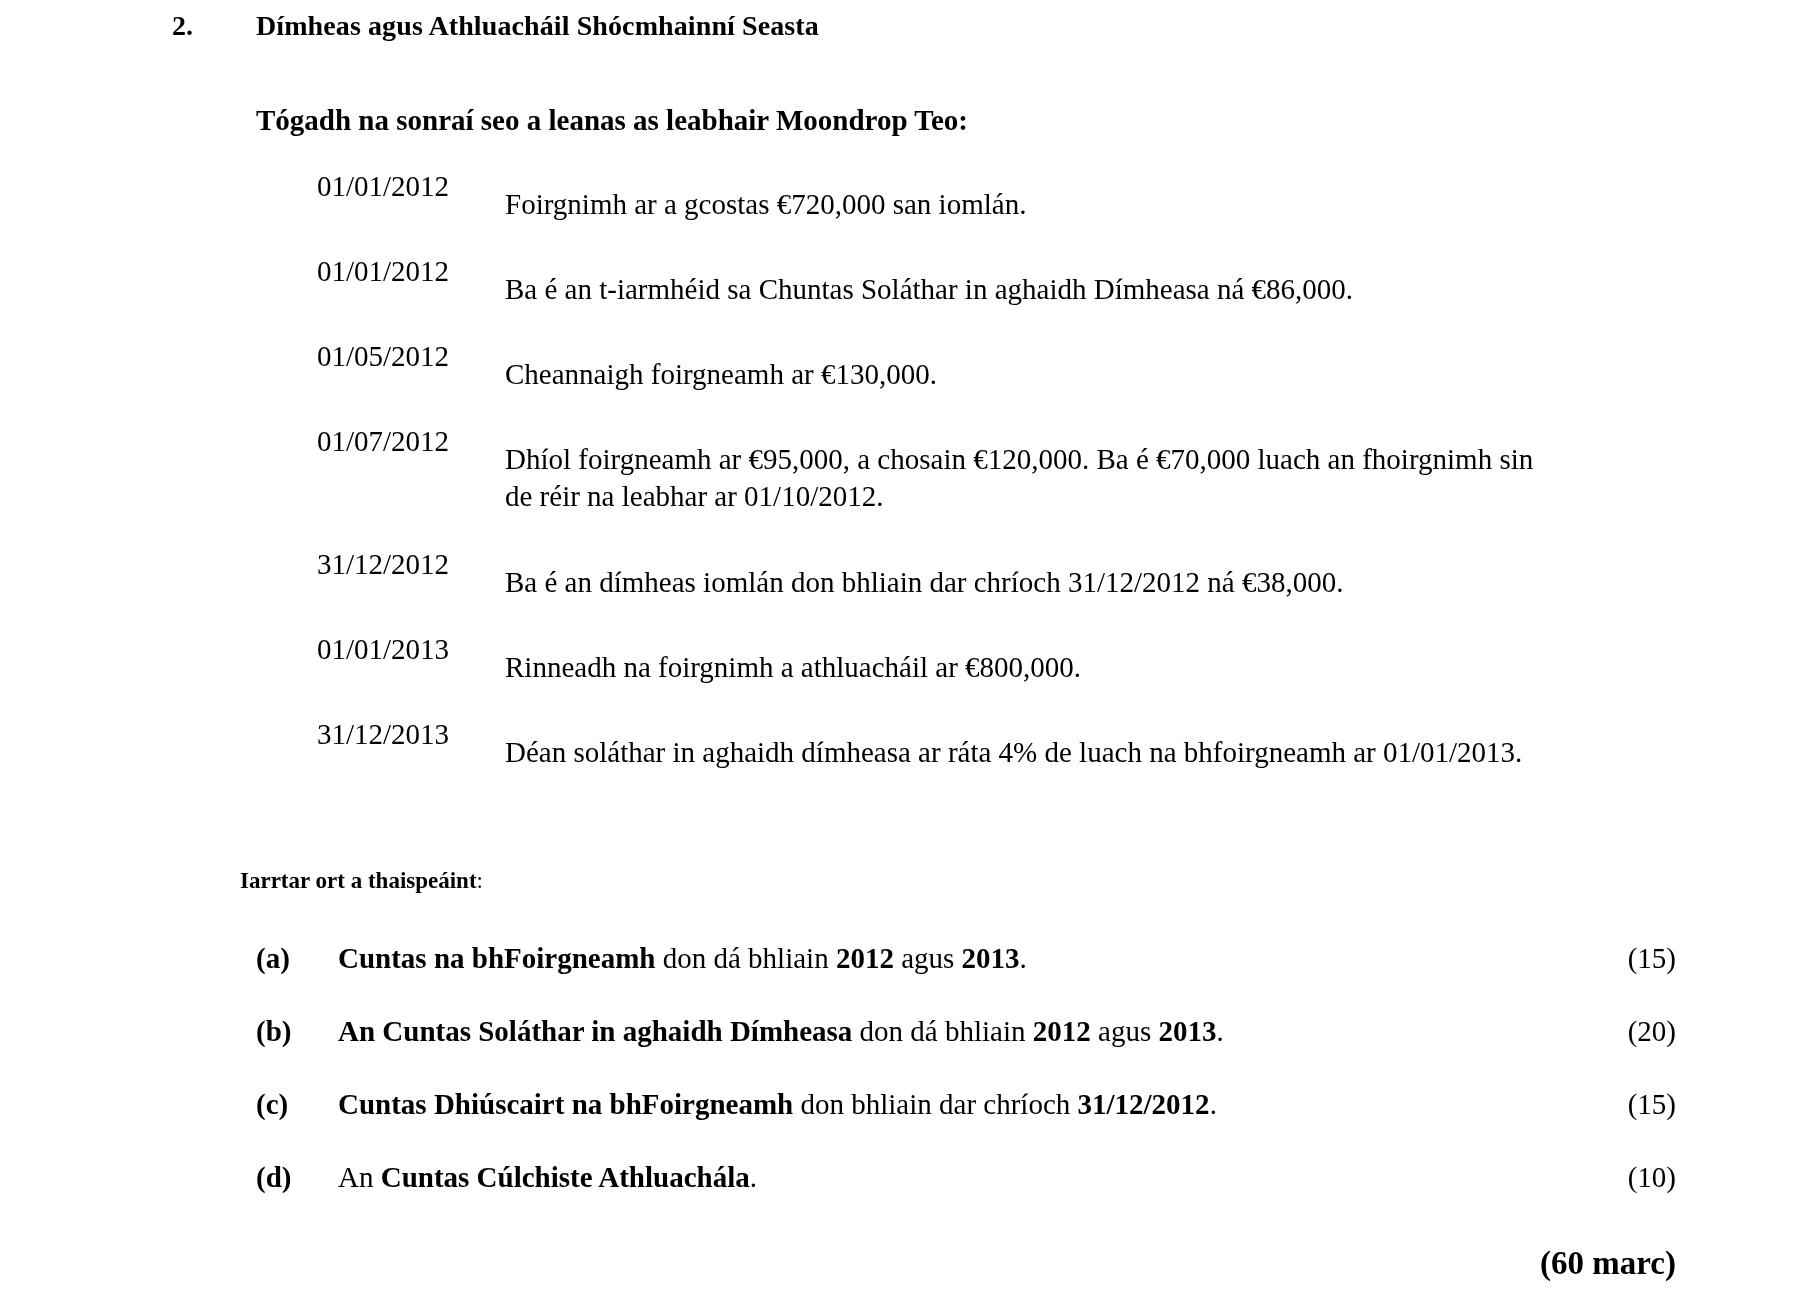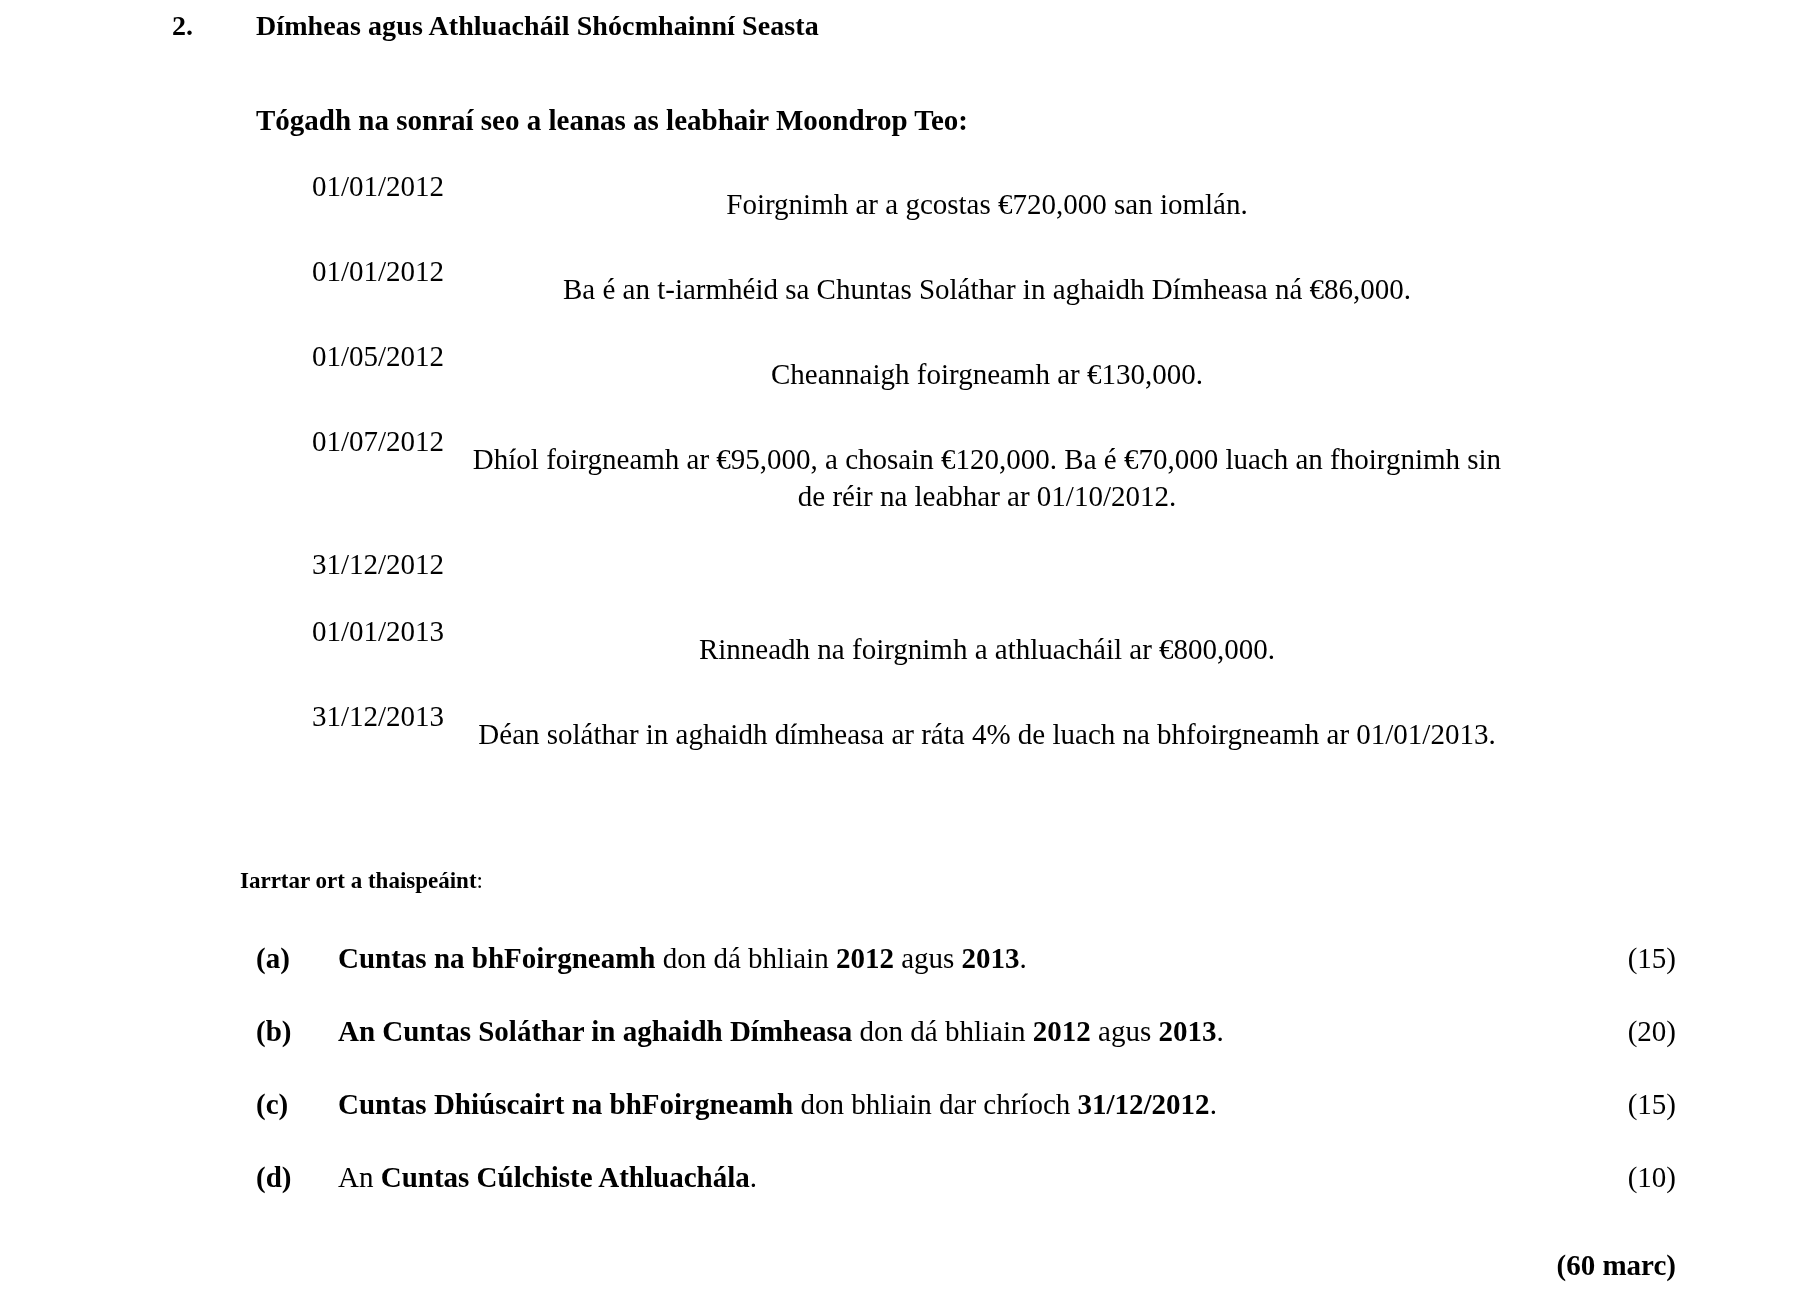--- a/index.html
+++ b/index.html
@@ -49,24 +49,23 @@
     position: absolute;
     left: 256px;
     top: 104px;
     font-size: 29px;
     font-weight: bold;
   }
 
   
   .data-list {
     position: absolute;
-    left: 240px;
+    left: 273px;
     top: 168px;
     width: 1400px;
-    text-align: center;
   }
   .data-row {
     display: flex;
     align-items: flex-start;
     margin-bottom: 30px;
     font-size: 29px;
     line-height: 1.28;
   }
   .data-row .date {
     flex: 0 0 232px;
@@ -119,21 +118,21 @@
     right: 0;
     top: 0;
     width: 80px;
     text-align: right;
   }
 
   .total-marks {
     position: absolute;
     right: 142px;
     bottom: 12px;
-    font-size: 29px;
+    font-size: 33px;
     font-weight: bold;
   }
 </style>
 </head>
 <body>
 
 <div class="page">
 
   <div class="q-head">
     <span class="q-num">2.</span>
@@ -154,20 +153,21 @@
     <div class="data-row">
       <span class="date">01/05/2012</span>
       <span class="desc">Cheannaigh foirgneamh ar €130,000.</span>
     </div>
     <div class="data-row">
       <span class="date">01/07/2012</span>
       <span class="desc">Dhíol foirgneamh ar €95,000, a chosain €120,000.  Ba é €70,000 luach an fhoirgnimh sin de réir na leabhar ar 01/10/2012.</span>
     </div>
     <div class="data-row">
       <span class="date">31/12/2012</span>
+      <span class="desc">Ba é an dímheas iomlán don bhliain dar chríoch 31/12/2012 ná €38,000.</span>
     </div>
     <div class="data-row">
       <span class="date">01/01/2013</span>
       <span class="desc">Rinneadh na foirgnimh a athluacháil ar €800,000.</span>
     </div>
     <div class="data-row">
       <span class="date">31/12/2013</span>
       <span class="desc">Déan soláthar in aghaidh dímheasa ar ráta 4% de luach na bhfoirgneamh ar 01/01/2013.</span>
     </div>
   </div>

